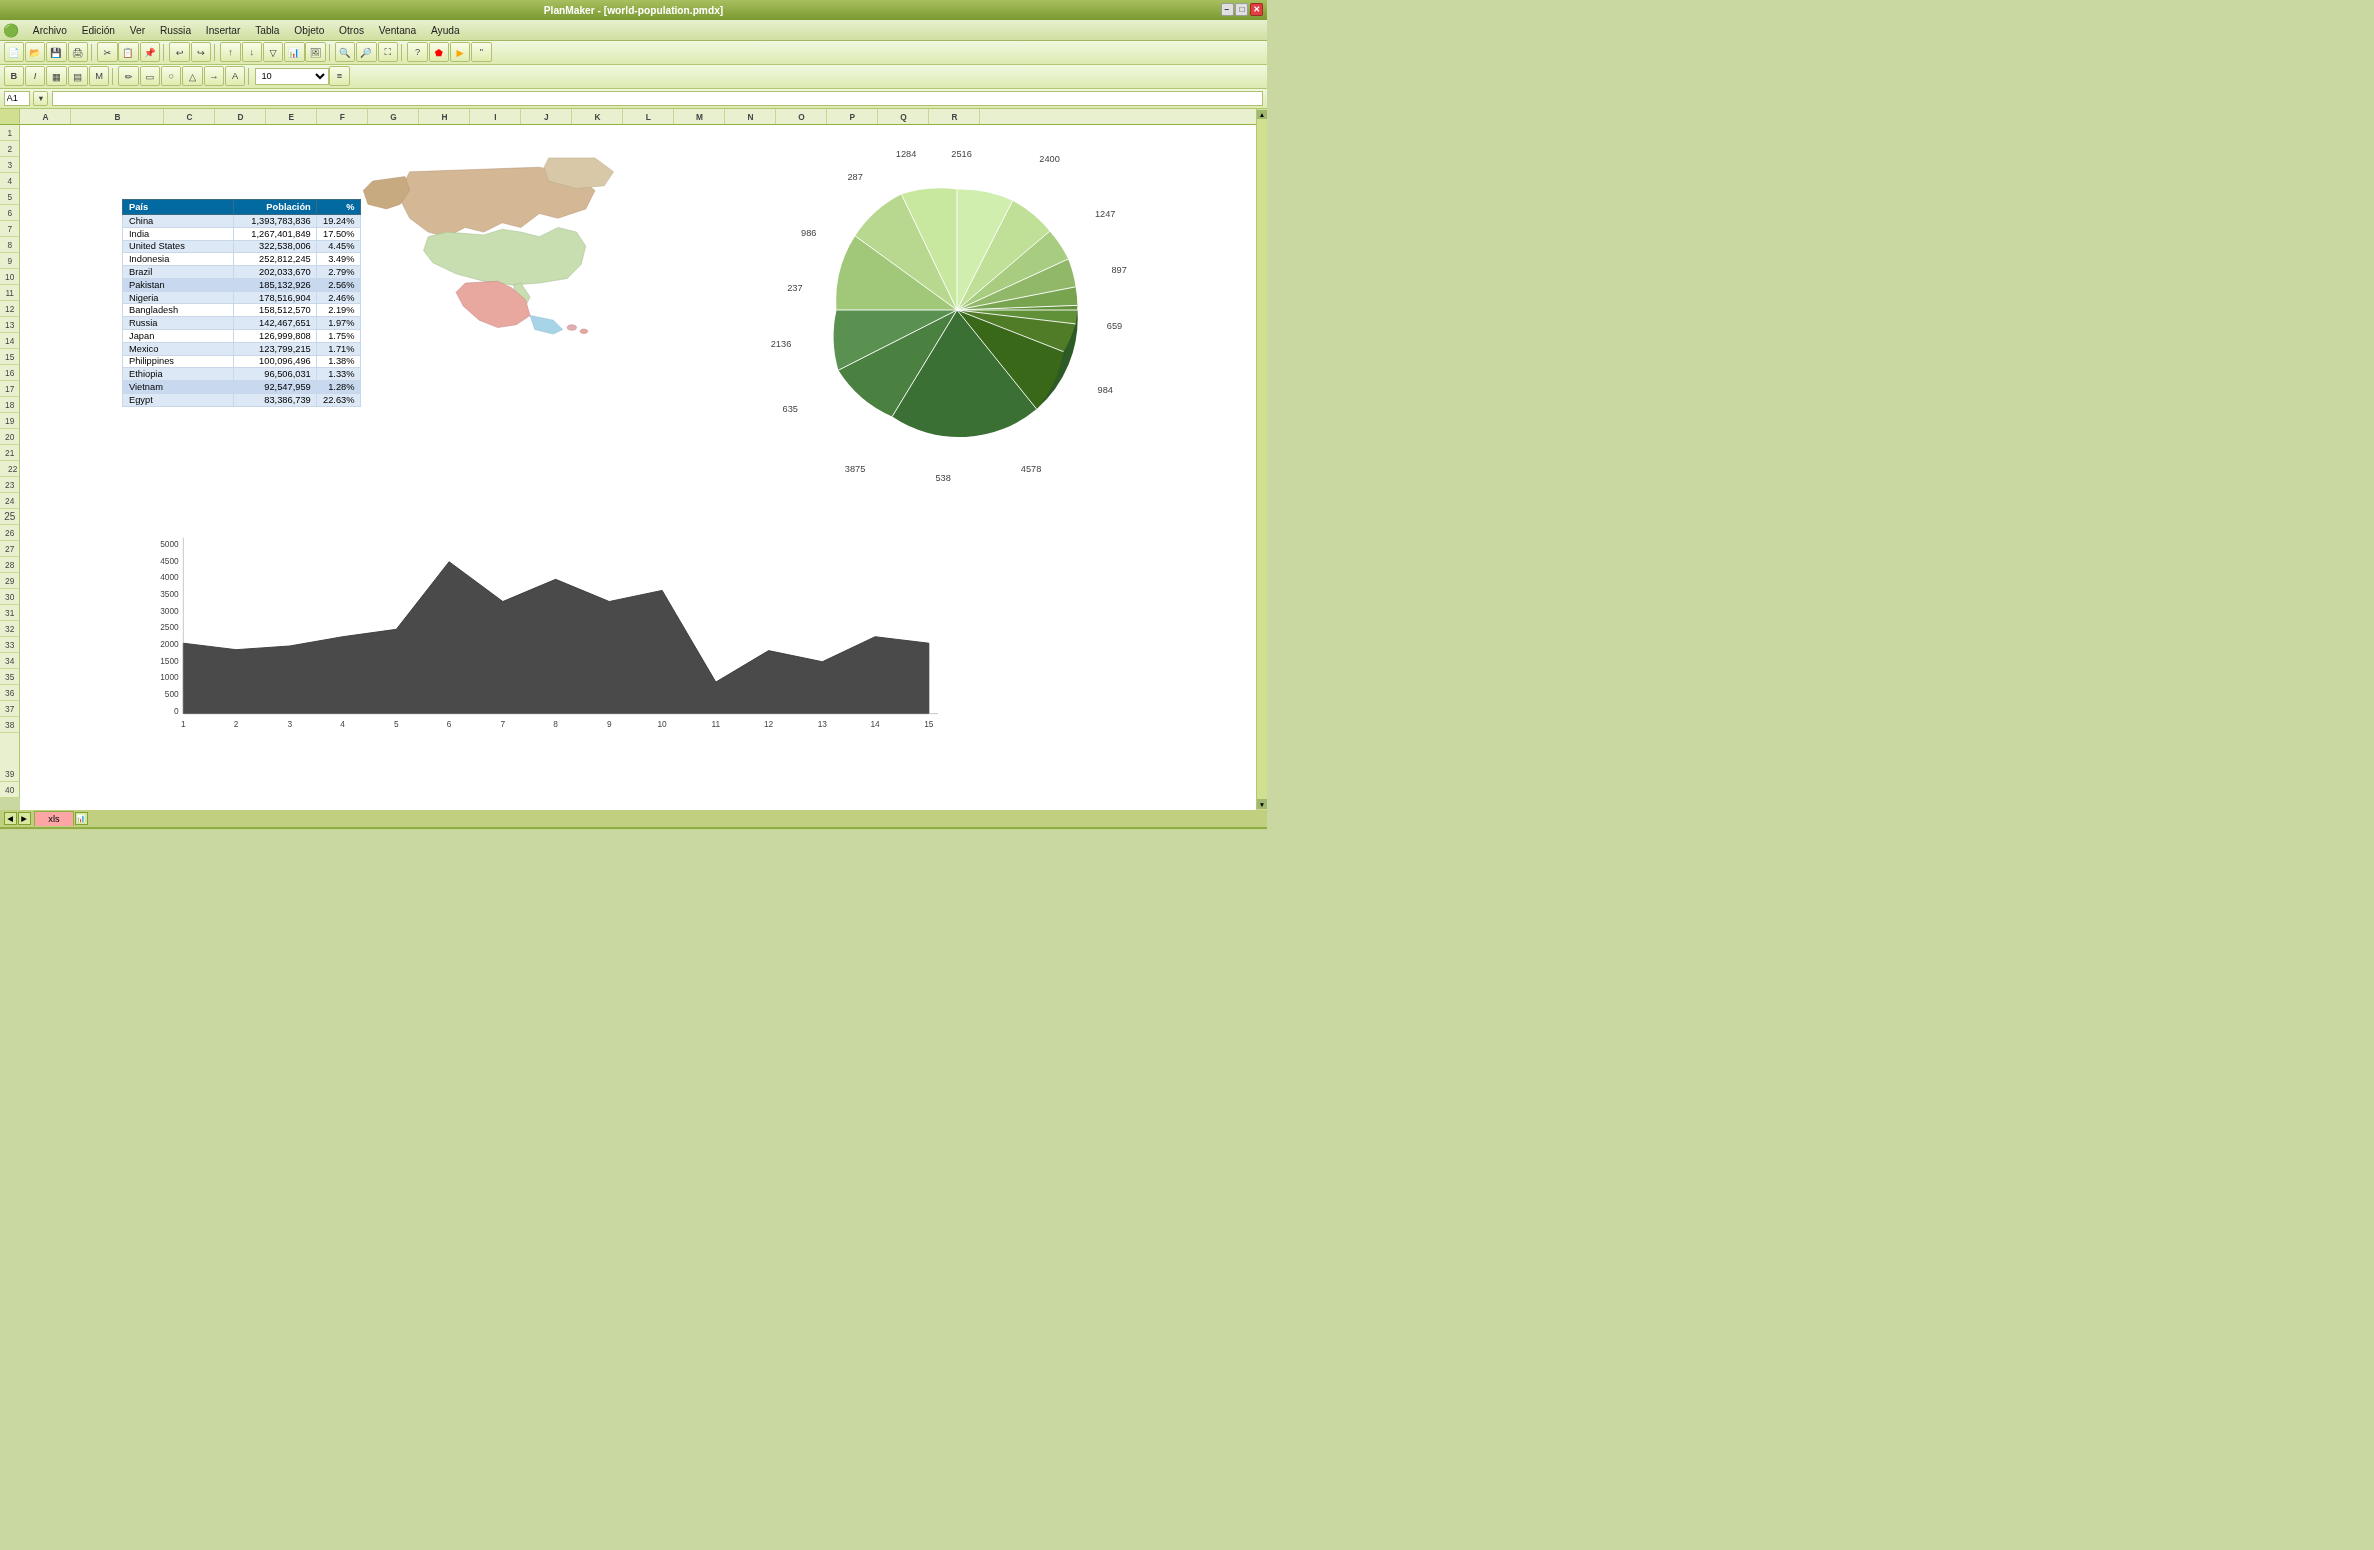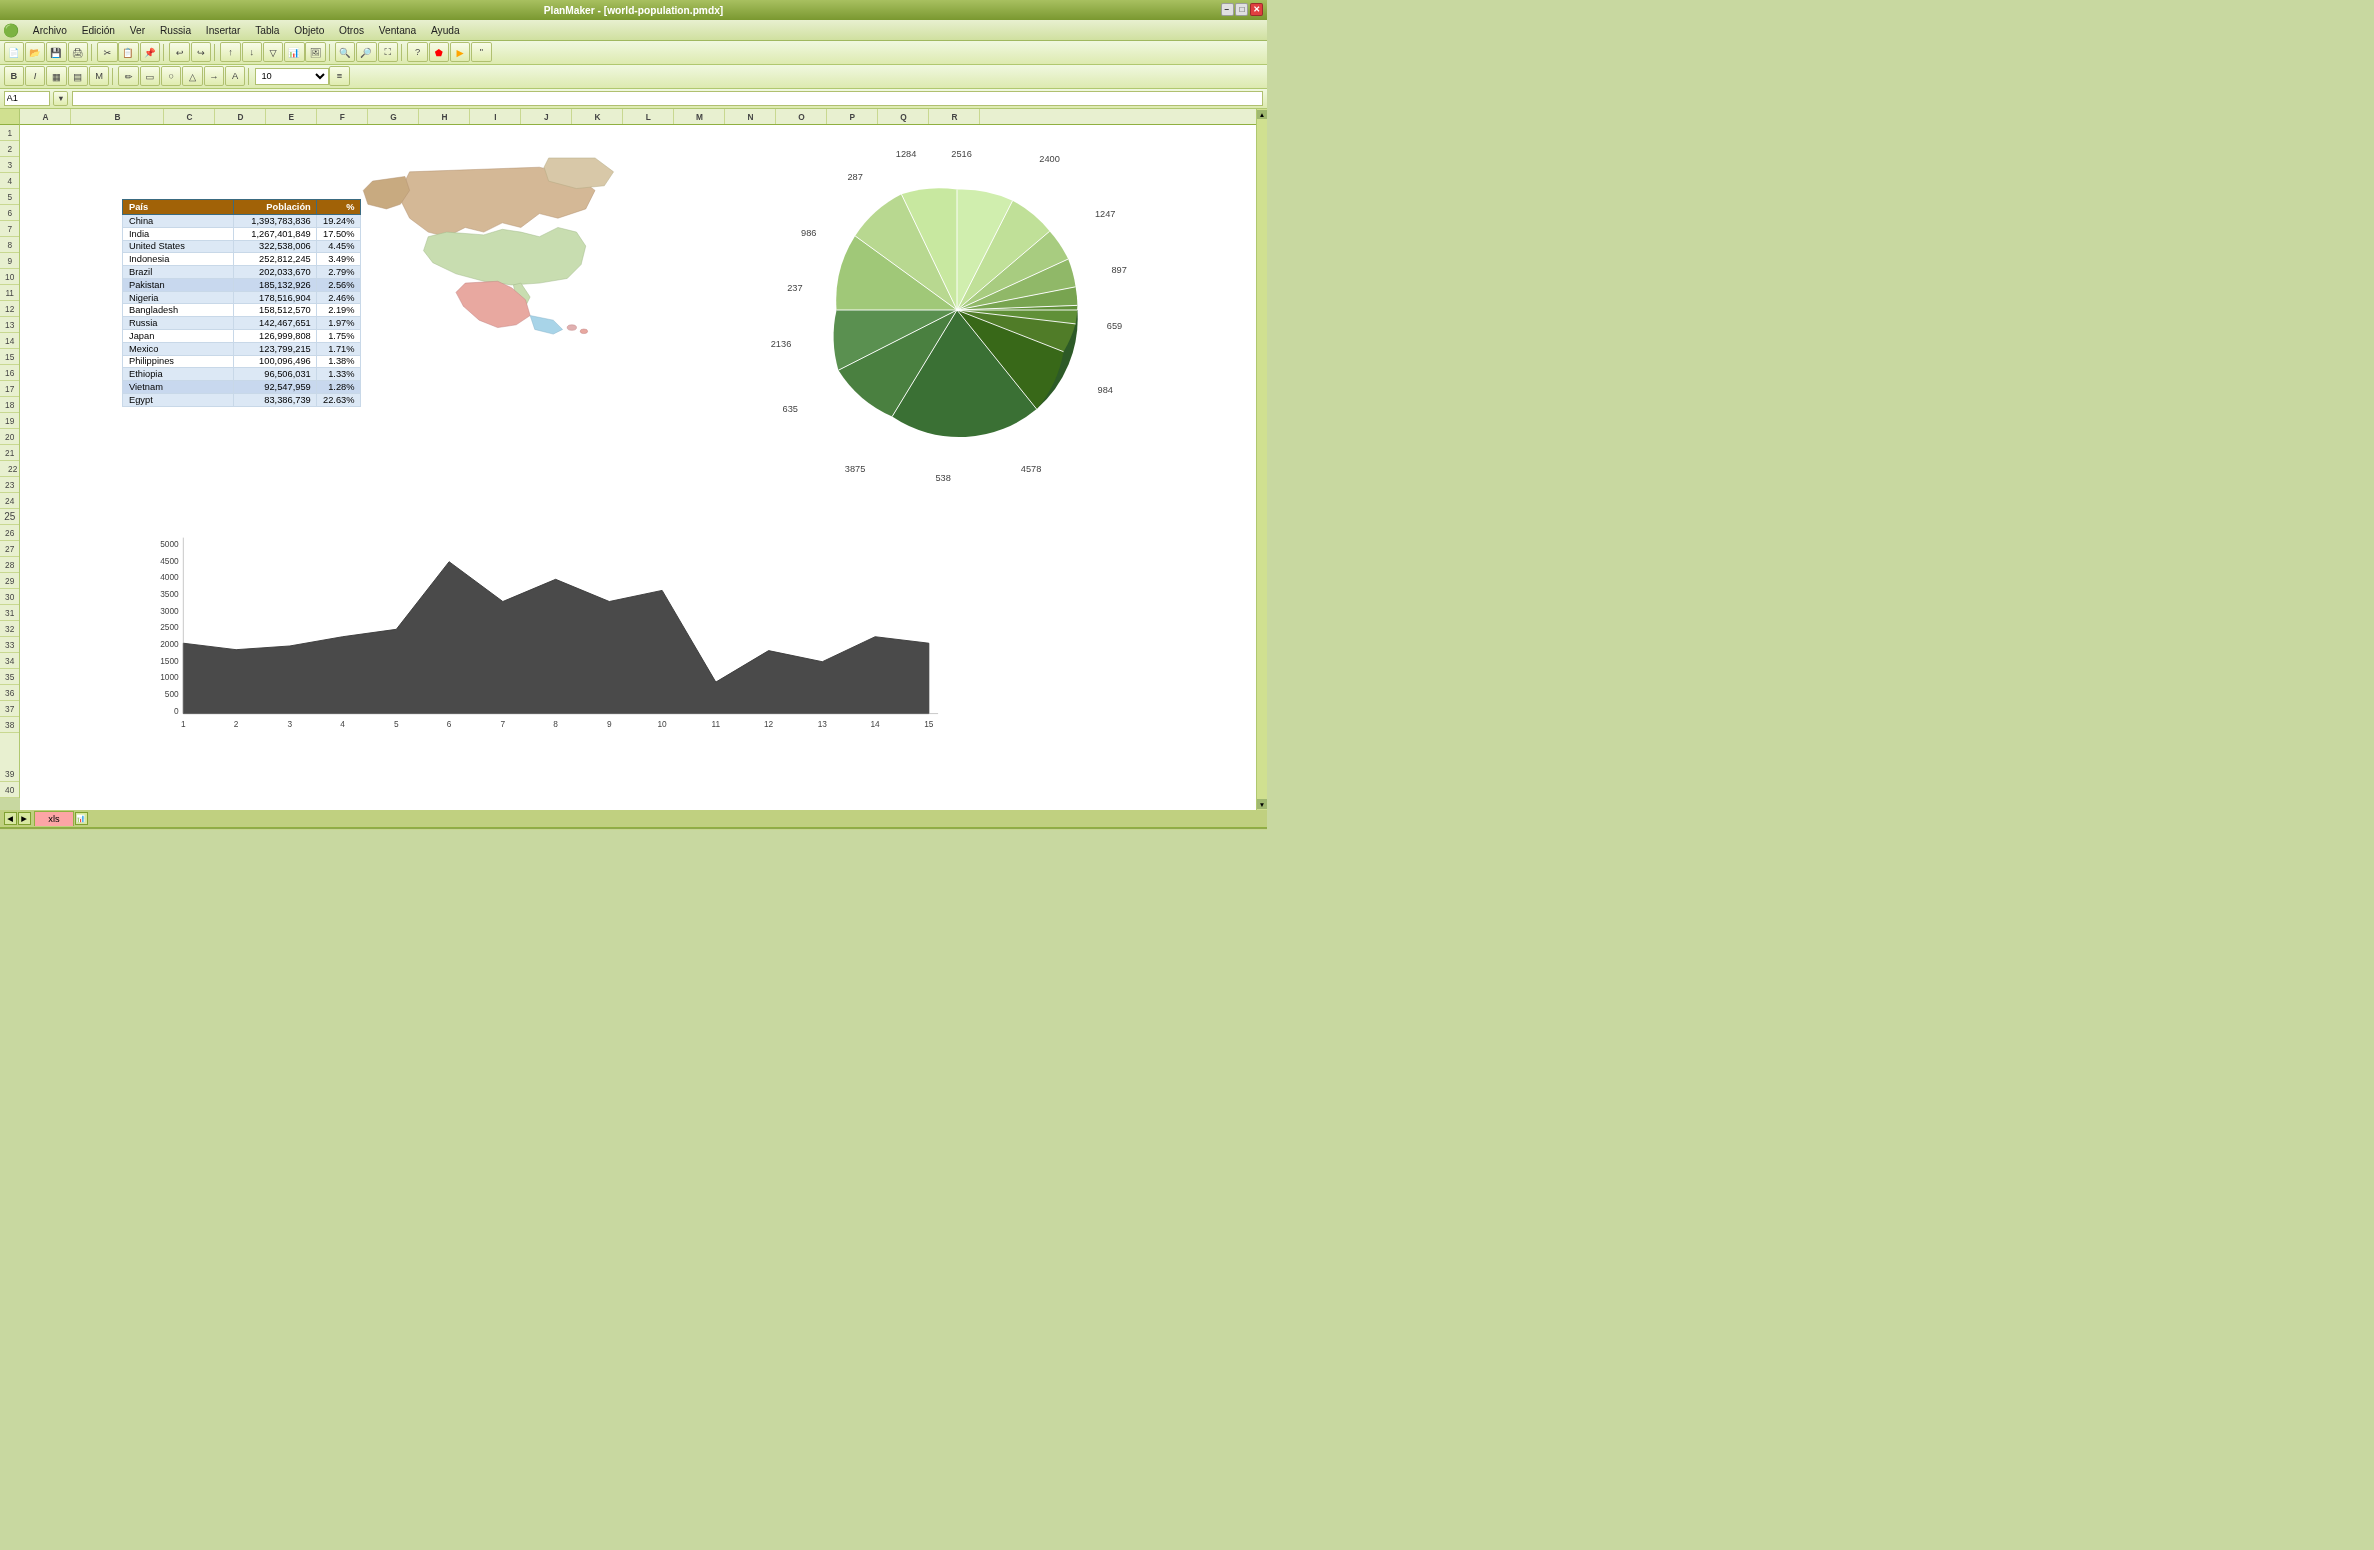--- a/index.html
+++ b/index.html
@@ -79,21 +79,21 @@
     #formula-bar {
       background: linear-gradient(to bottom, #f0f8e0, #ddeab0);
       height: 20.4px;
       display: flex;
       align-items: center;
       padding: 0 3.7px;
       border-bottom: 0.9px solid #b0c870;
       gap: 3.7px;
     }
     #cell-ref {
-      width: 46px; height: 15px; font-size: 9.3px;
+      width: 26px; height: 15px; font-size: 9.3px;
       border: 0.9px solid #b0c070; background: white; padding: 0 1.9px;
     }
     #formula-input {
       flex: 1; height: 15px; font-size: 9.3px;
       border: 0.9px solid #b0c070; background: white; padding: 0 1.9px;
     }
 
     
     #row-headers {
       width: 20.4px;
@@ -129,21 +129,21 @@
     }
 
     
     #data-table {
       position: absolute;
       top: 37px; left: 51px;
       border-collapse: collapse;
       font-size: 9.3px;
     }
     #data-table th {
-      background: #a16207;
+      background: #0369a1;
       color: white;
       padding: 1.9px 5.6px;
       border: 0.9px solid #3a6a80;
       text-align: center;
       font-weight: bold;
     }
     #data-table th.country-col { text-align: left; min-width: 111px; }
     #data-table th.pop-col { min-width: 83px; text-align: right; }
     #data-table th.pct-col { min-width: 37px; text-align: right; }
     #data-table td {

